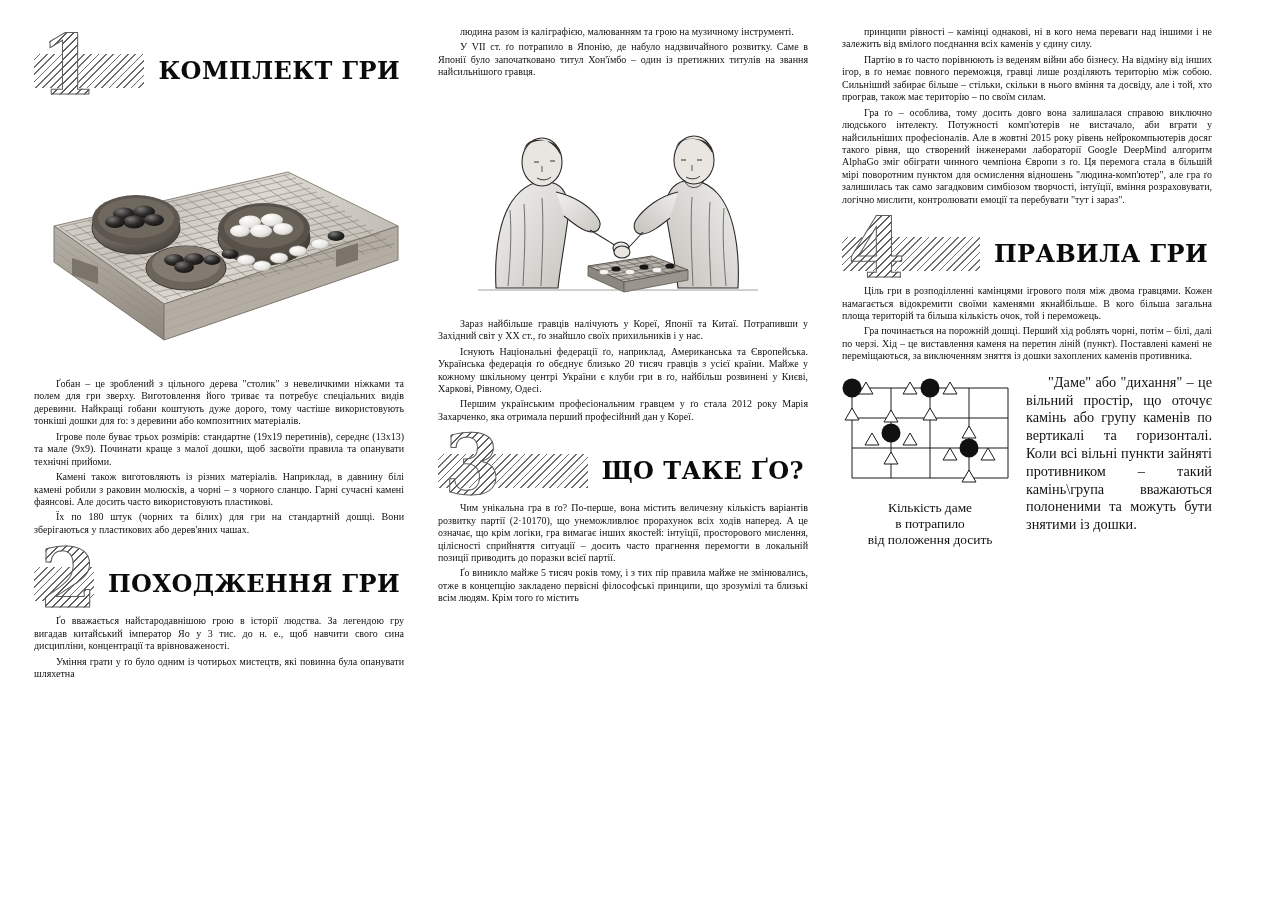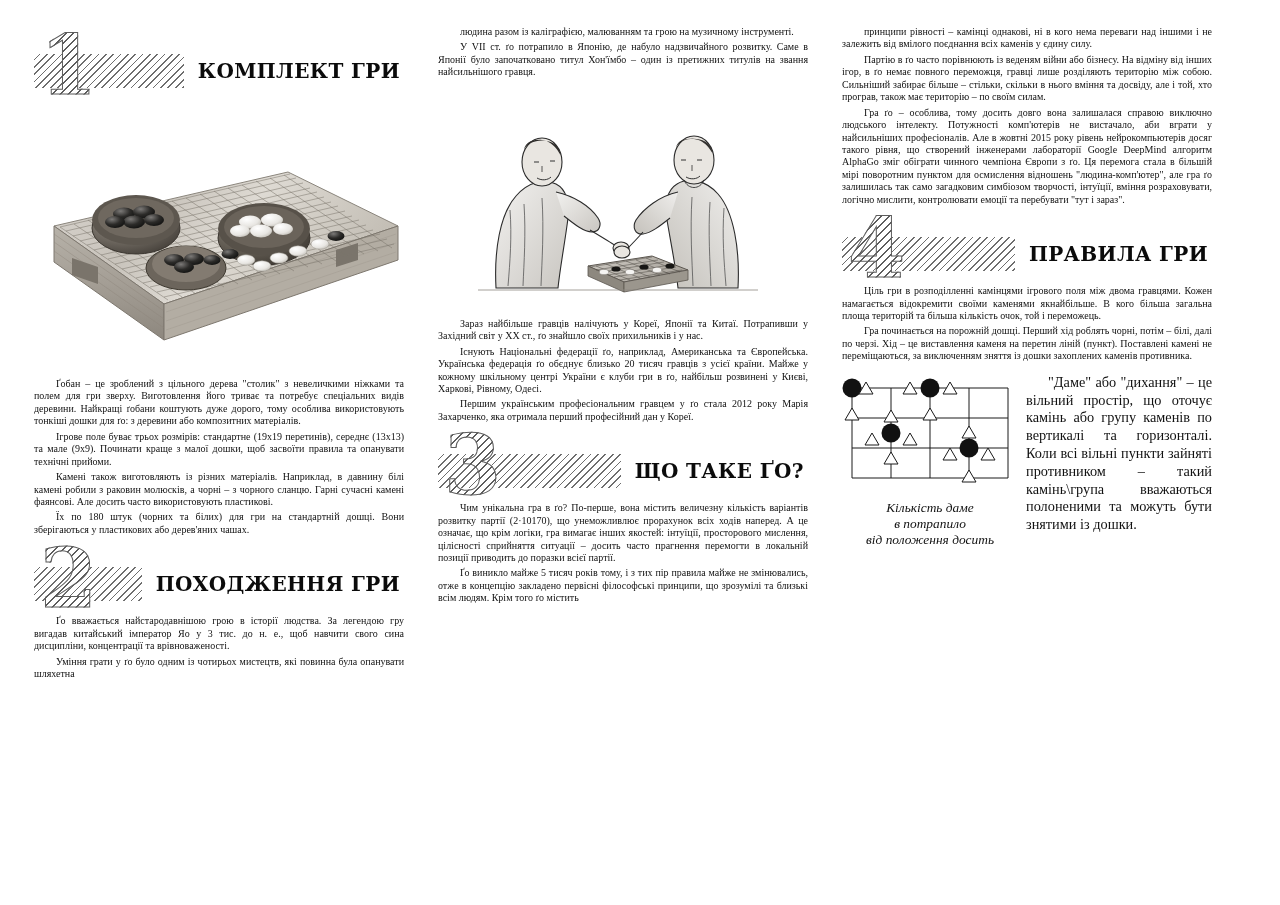--- a/index.html
+++ b/index.html
@@ -62,21 +62,21 @@
   .head-title {
     position: absolute;
     bottom: 6px;
     right: 0;
     height: 34px;
     line-height: 34px;
     background: #ffffff;
     padding: 0 4px 0 14px;
     font-family: "DejaVu Serif", serif;
     font-weight: bold;
-    font-size: 20px;
+    font-size: 24px;
     letter-spacing: 0.4px;
     color: #0b0b0b;
     white-space: nowrap;
   }
   .head-num {
     position: absolute;
     left: 6px;
     top: -8px;
     font-family: "DejaVu Serif", serif;
     font-weight: bold;
@@ -125,21 +125,20 @@
   .dame-wrap {
     display: flex;
     gap: 8px;
     margin-top: 8px;
   }
   .dame-left {
     flex: 0 0 176px;
   }
   .dame-caption {
     font-family: "Liberation Serif", serif;
-    font-style: italic;
     font-size: 13.4px;
     text-align: center;
     line-height: 1.2;
     margin-top: 2px;
   }
   .dame-right p {
     font-size: 14.3px;
   }
 </style>
 </head>
@@ -291,21 +290,21 @@
             <ellipse cx="243" cy="150" rx="9" ry="5.2" fill="url(#stoneW)" stroke="#9c9890" stroke-width="0.5"></ellipse>
             <ellipse cx="262" cy="143" rx="9" ry="5.2" fill="url(#stoneW)" stroke="#9c9890" stroke-width="0.5"></ellipse>
             <ellipse cx="284" cy="136" rx="9" ry="5.2" fill="url(#stoneW)" stroke="#9c9890" stroke-width="0.5"></ellipse>
             <ellipse cx="194" cy="146" rx="8.5" ry="5" fill="url(#stoneB)"></ellipse>
             <ellipse cx="176" cy="152" rx="8.5" ry="5" fill="url(#stoneB)"></ellipse>
             <ellipse cx="300" cy="128" rx="8.5" ry="5" fill="url(#stoneB)"></ellipse>
           </g>
         </svg>
       </div>
 
-      <p>Ґобан – це зроблений з цільного дерева "столик" з невеличкими ніжками та полем для гри зверху. Виготовлення його триває та потребує спеціальних видів деревини. Найкращі ґобани коштують дуже дорого, тому особлива використовують тонкіші дошки для ґо: з деревини або композитних матеріалів.</p>
+      <p>Ґобан – це зроблений з цільного дерева "столик" з невеличкими ніжками та полем для гри зверху. Виготовлення його триває та потребує спеціальних видів деревини. Найкращі ґобани коштують дуже дорого, тому частіше використовують тонкіші дошки для ґо: з деревини або композитних матеріалів.</p>
       <p>Ігрове поле буває трьох розмірів: стандартне (19х19 перетинів), середнє (13х13) та мале (9х9). Починати краще з малої дошки, щоб засвоїти правила та опанувати технічні прийоми.</p>
       <p>Камені також виготовляють із різних матеріалів. Наприклад, в давнину білі камені робили з раковин молюсків, а чорні – з чорного сланцю. Гарні сучасні камені фаянсові. Але досить часто використовують пластикові.</p>
       <p>Їх по 180 штук (чорних та білих) для гри на стандартній дошці. Вони зберігаються у пластикових або дерев'яних чашах.</p>
 
       <div class="section-head">
         <div class="hatch-band"></div>
         <div class="head-num-shadow">2</div>
         <div class="head-num">2</div>
         <div class="head-title">ПОХОДЖЕННЯ ГРИ</div>
       </div>

